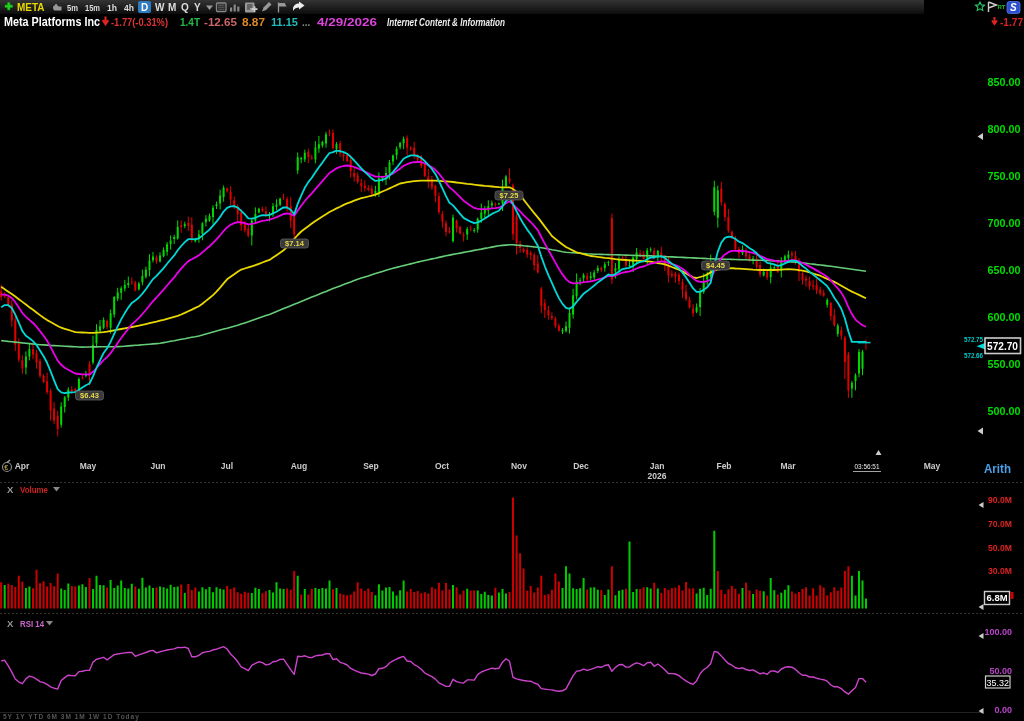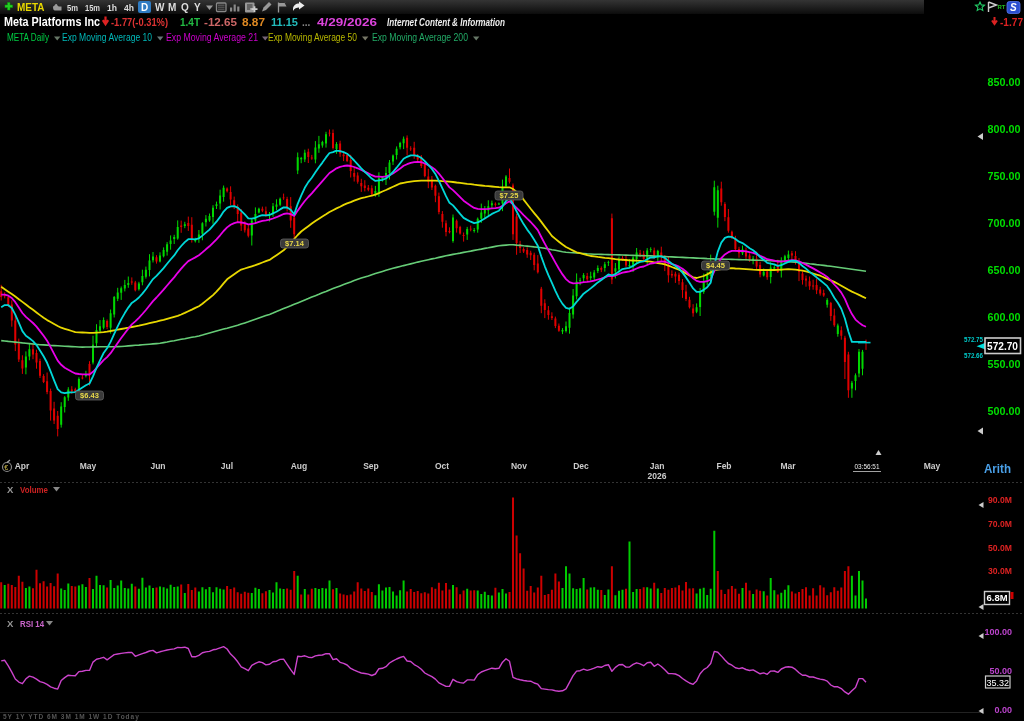--- a/index.html
+++ b/index.html
@@ -143,26 +143,12 @@
 <text x="204" y="11.5" font-size="10" fill="#cc6666" font-weight="bold" lengthAdjust="spacingAndGlyphs" textLength="33">-12.65</text>
 <text x="242" y="11.5" font-size="10" fill="#dd8822" font-weight="bold" lengthAdjust="spacingAndGlyphs" textLength="23">8.87</text>
 <text x="271" y="11.5" font-size="10" fill="#22bbbb" font-weight="bold" lengthAdjust="spacingAndGlyphs" textLength="27">11.15</text>
 <text x="302" y="11.5" font-size="10" fill="#888" font-weight="bold">...</text>
 <text x="317" y="11.5" font-size="11" fill="#dd44dd" font-weight="bold" lengthAdjust="spacingAndGlyphs" textLength="60">4/29/2026</text>
 <text x="387" y="11.5" font-size="10.5" fill="#eee" font-weight="bold" font-style="italic" lengthAdjust="spacingAndGlyphs" textLength="118">Internet Content &amp; Information</text>
 <path d="M994.5 3v5.5M992 6.5l2.5 3.5 2.5-3.5" stroke="#dd2222" stroke-width="2" fill="none"></path>
 <text x="1000" y="11.5" font-size="11" fill="#dd2222" font-weight="bold" lengthAdjust="spacingAndGlyphs" textLength="23">-1.77</text>
 </svg>
     </div>
-<div style="position:absolute;left:0;top:28px;width:1024px;height:18px;background:#000">
-<svg width="1024" height="18" style="position:absolute;left:0;top:0">
-<text x="7" y="13" font-size="10" fill="#00cc44" lengthAdjust="spacingAndGlyphs" textLength="42">META Daily</text>
-<path d="M54 8.5l3.2 4 3.2-4z" fill="#667766"></path>
-<text x="62" y="13" font-size="10" fill="#00b8b8" lengthAdjust="spacingAndGlyphs" textLength="90">Exp Moving Average 10</text>
-<path d="M157 8.5l3.2 4 3.2-4z" fill="#667777"></path>
-<text x="166" y="13" font-size="10" fill="#cc00cc" lengthAdjust="spacingAndGlyphs" textLength="92">Exp Moving Average 21</text>
-<path d="M262 8.5l3.2 4 3.2-4z" fill="#776677"></path>
-<text x="268" y="13" font-size="10" fill="#b8b800" lengthAdjust="spacingAndGlyphs" textLength="89">Exp Moving Average 50</text>
-<path d="M362 8.5l3.2 4 3.2-4z" fill="#777766"></path>
-<text x="372" y="13" font-size="10" fill="#22aa66" lengthAdjust="spacingAndGlyphs" textLength="96">Exp Moving Average 200</text>
-<path d="M473 8.5l3.2 4 3.2-4z" fill="#667766"></path>
-</svg>
-    </div>
 </div>
 </body></html>

